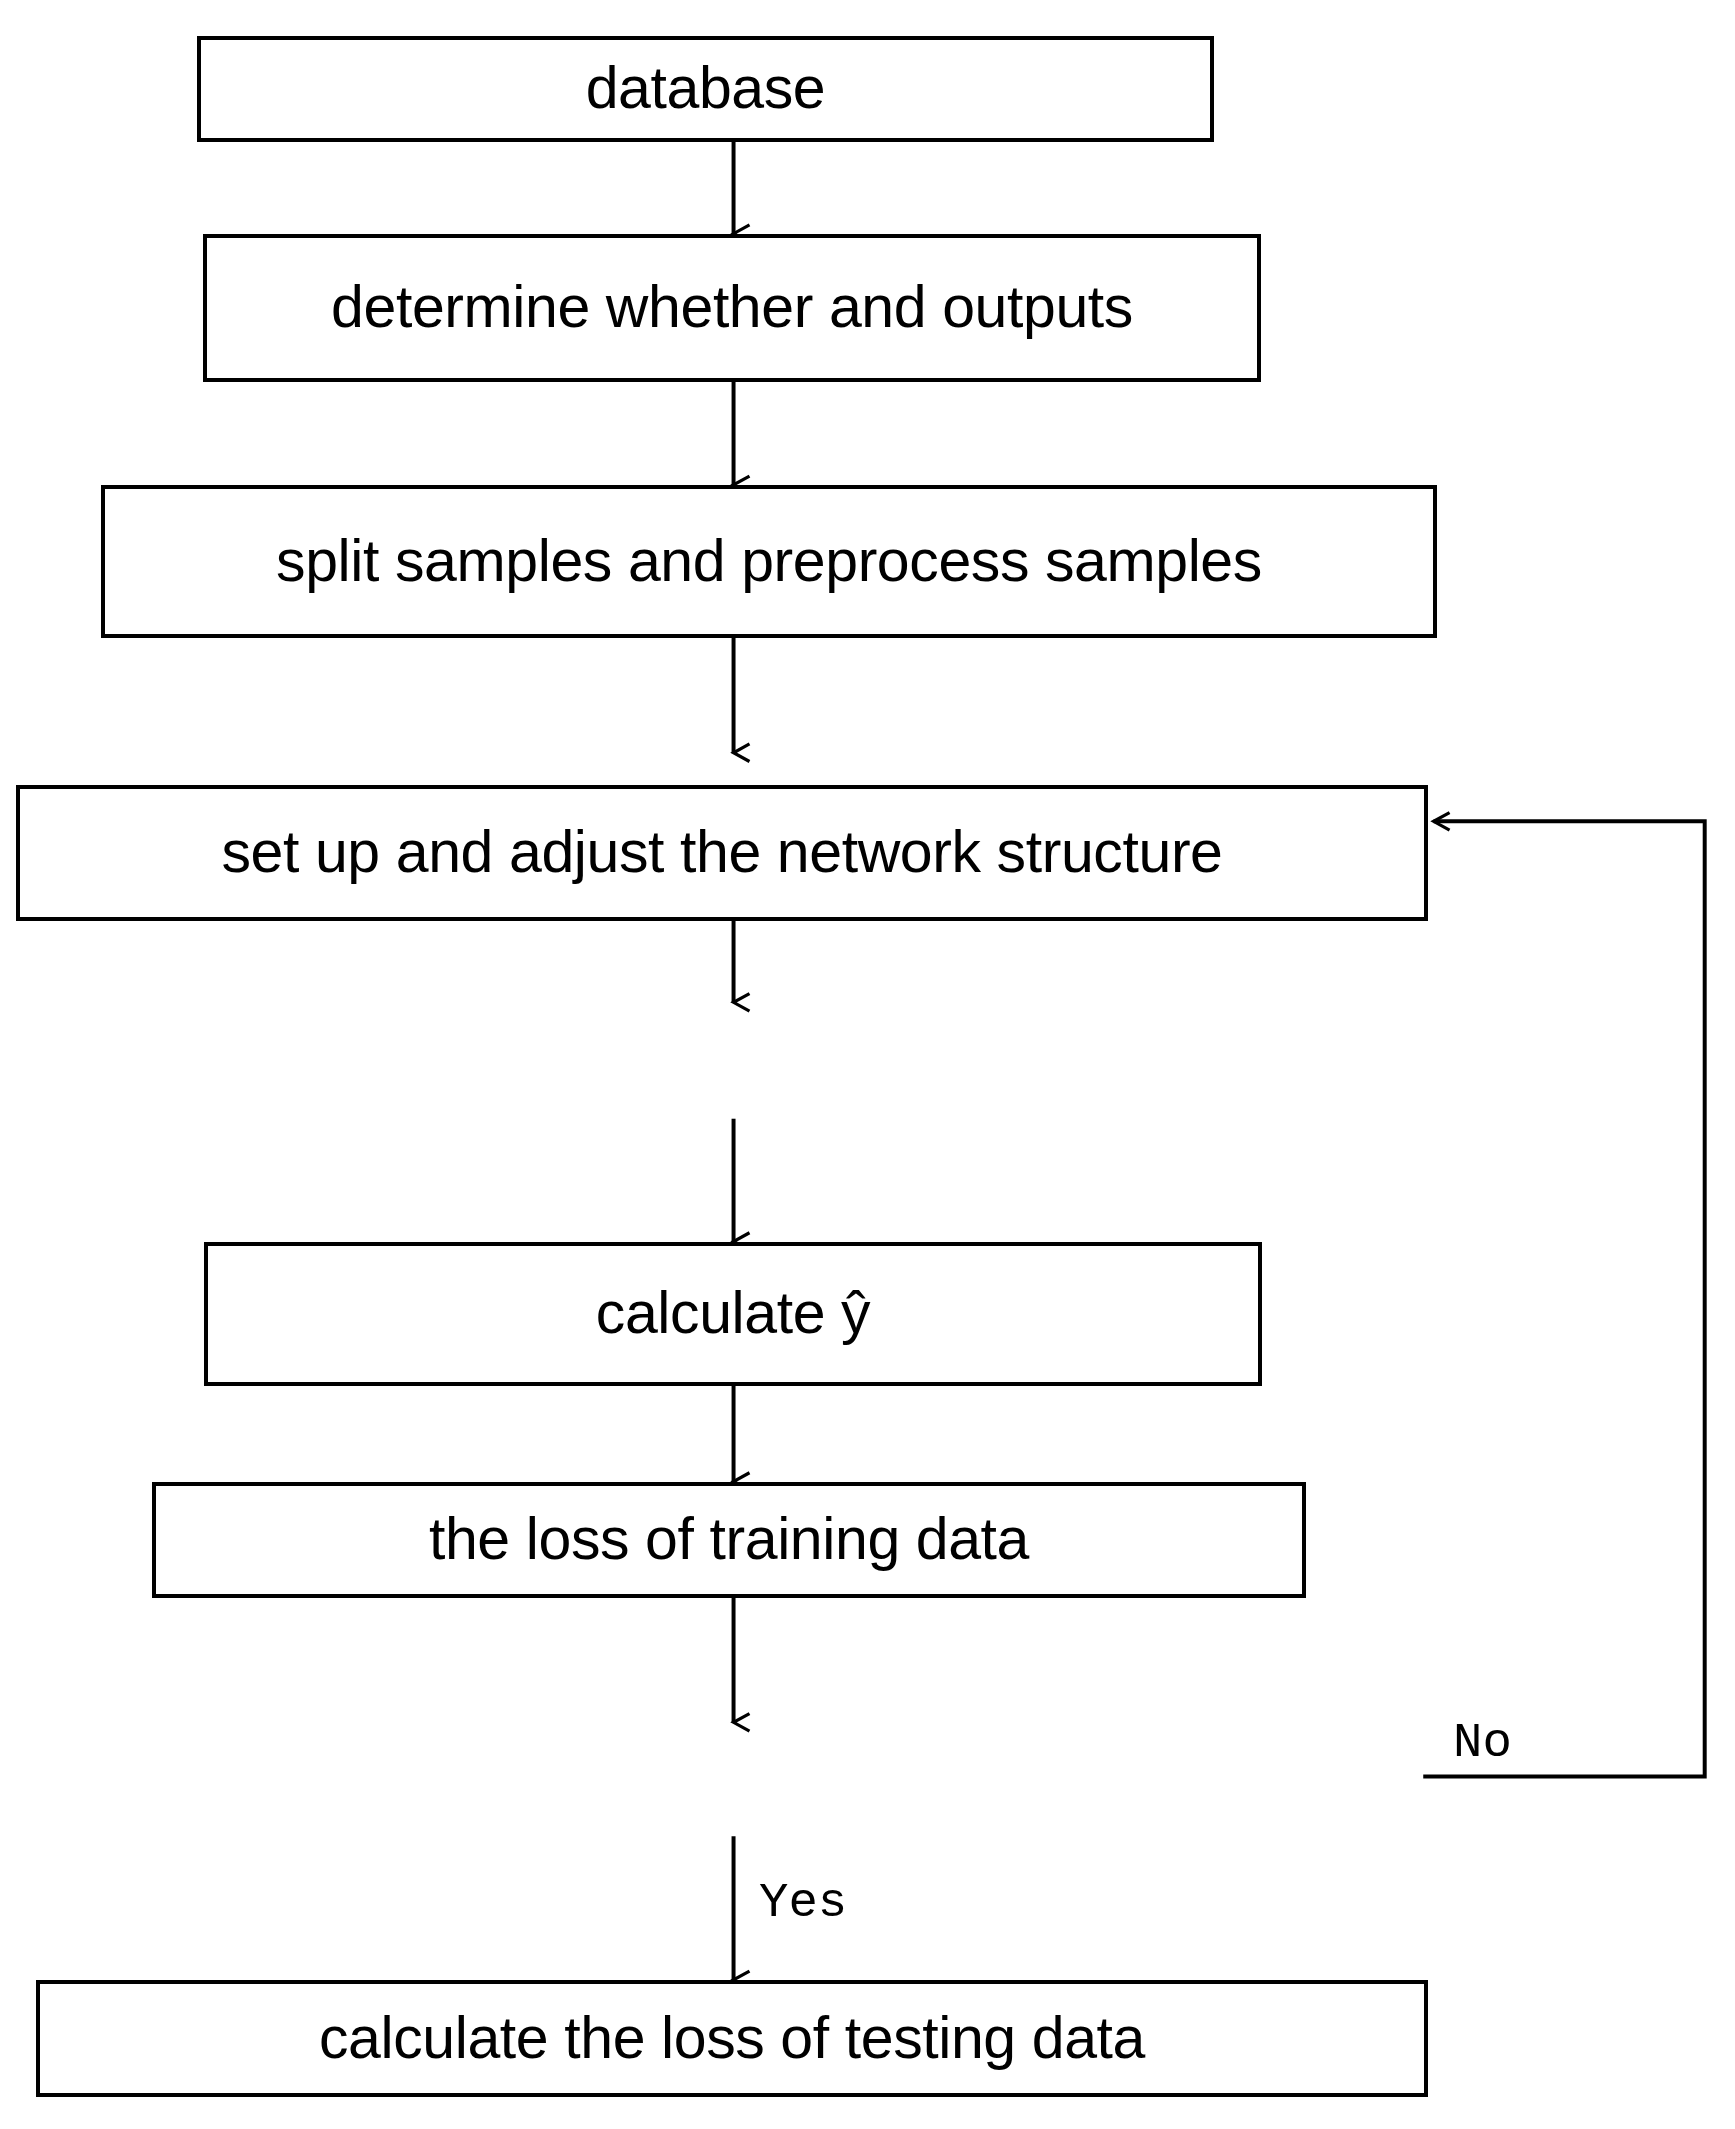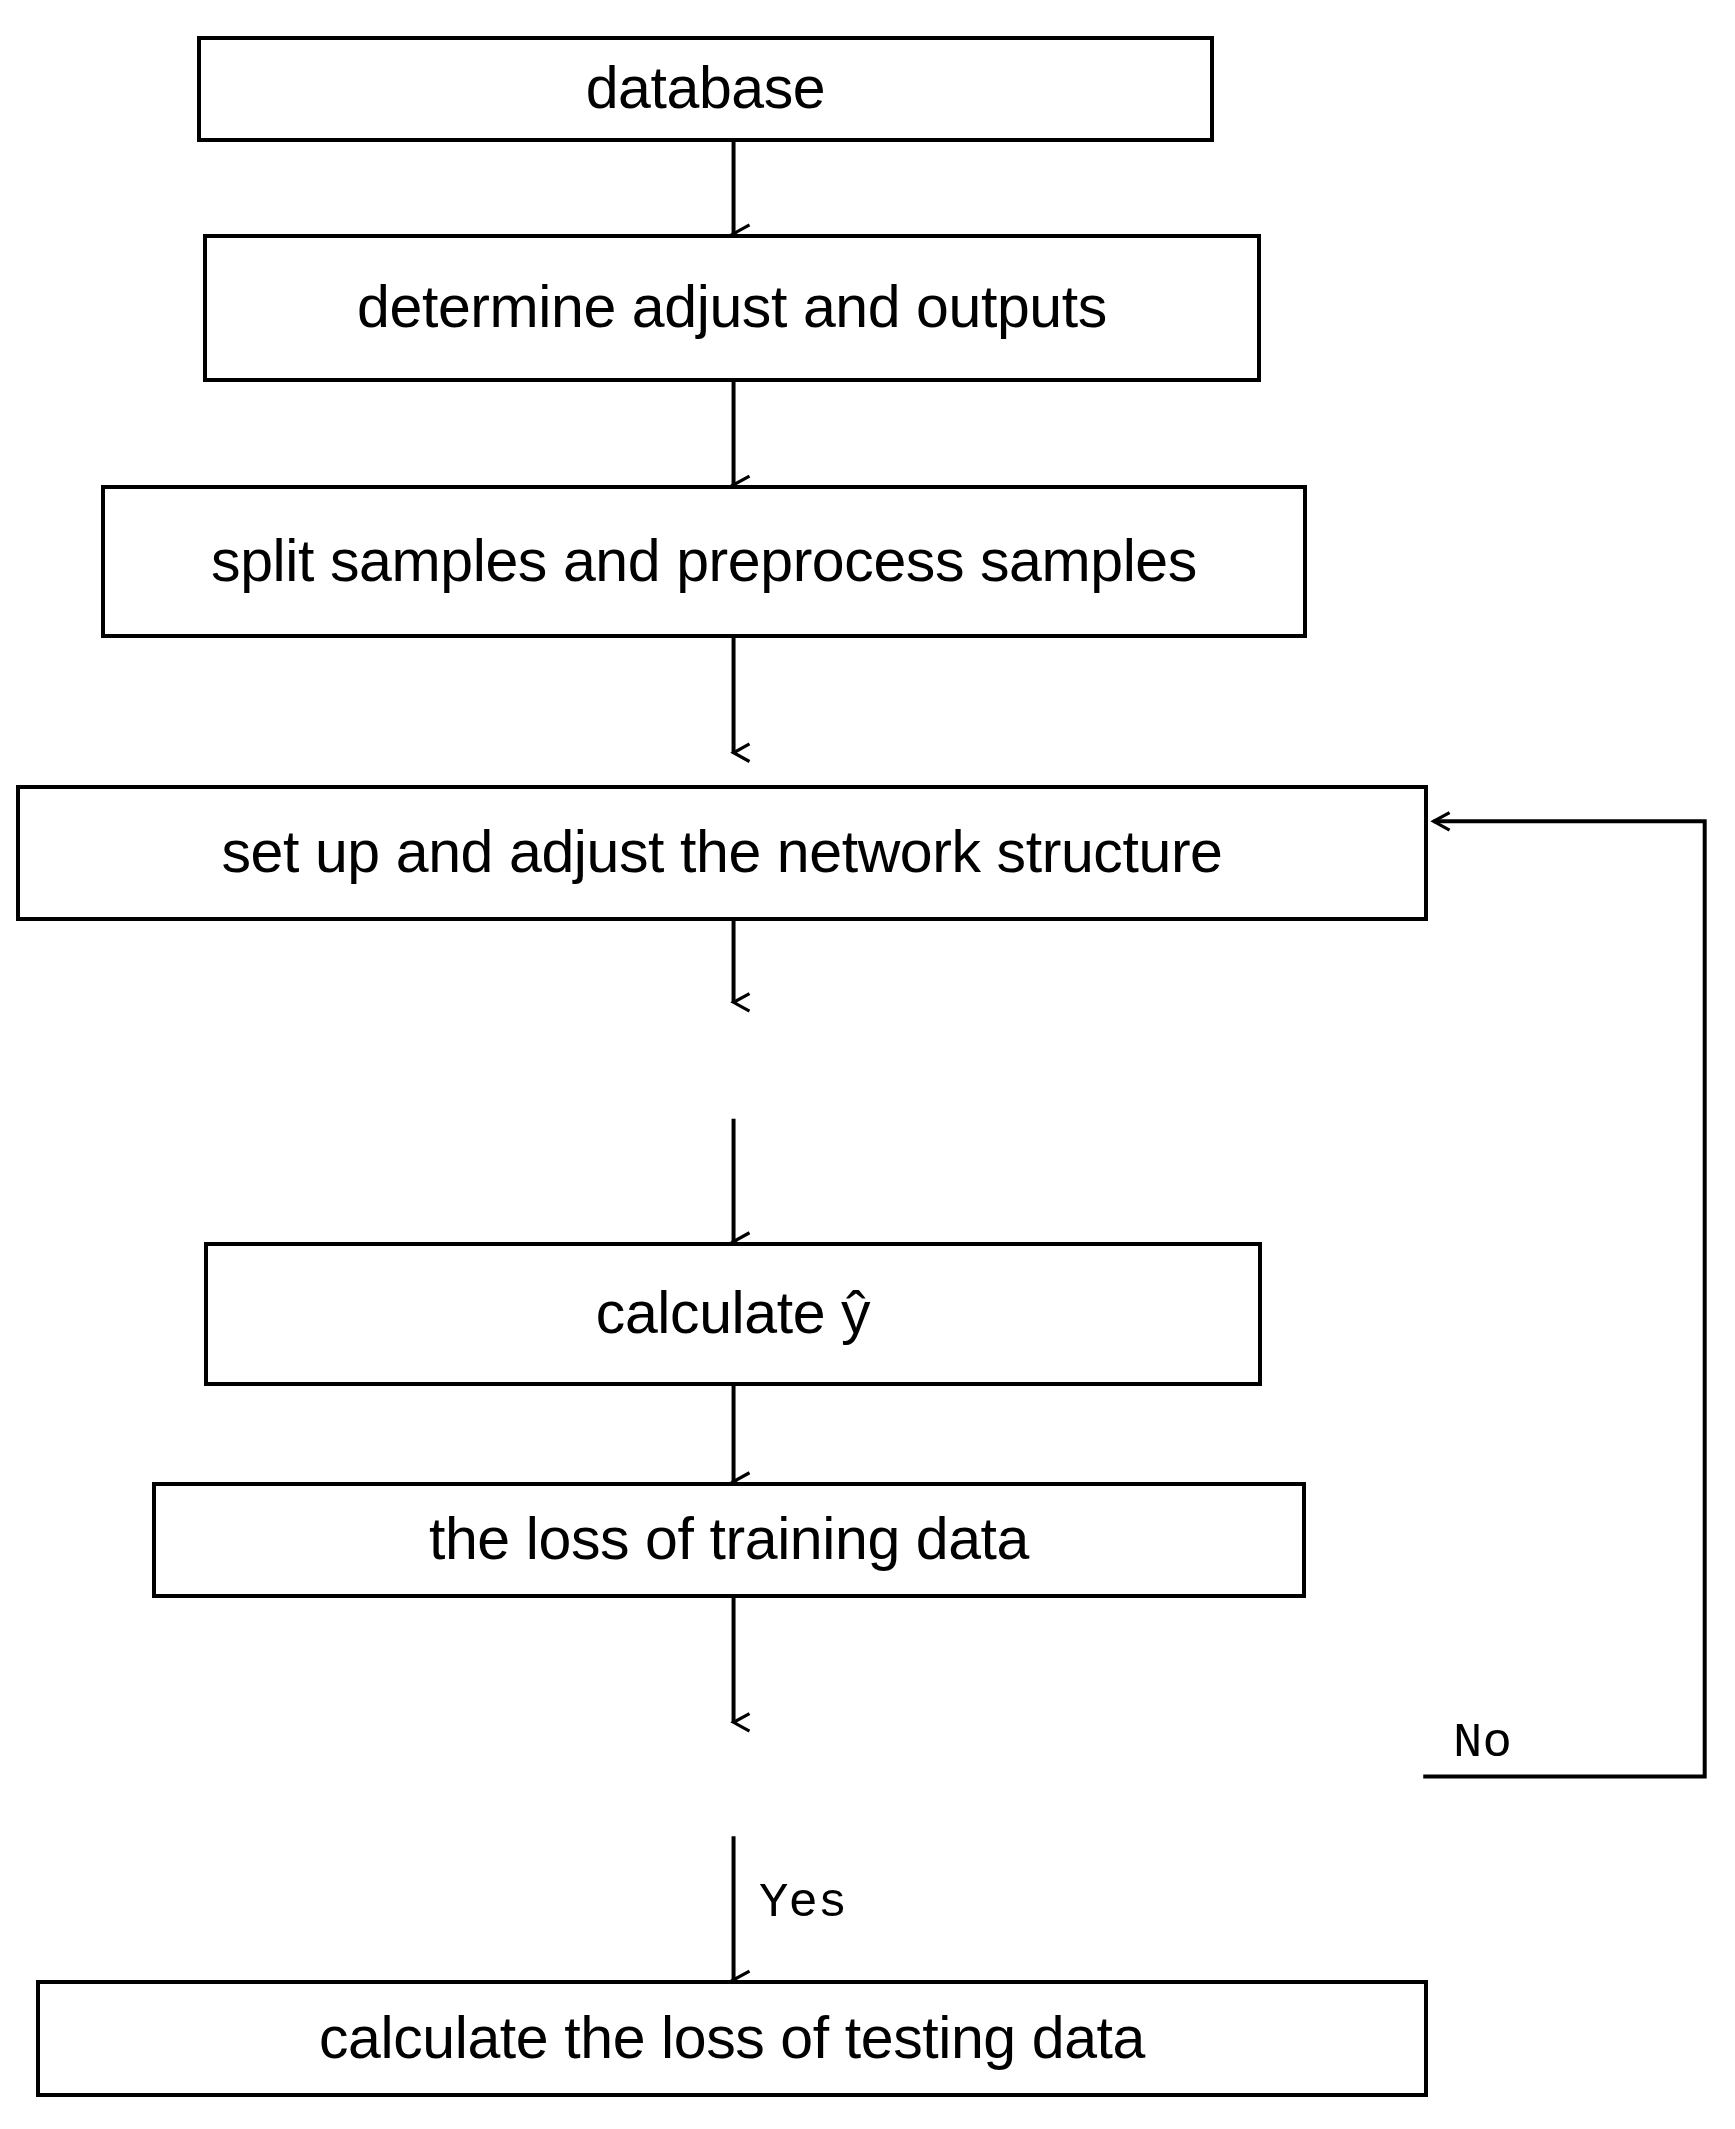--- a/index.html
+++ b/index.html
@@ -78,24 +78,24 @@
     <line x1="920" y1="2303" x2="920" y2="2483" stroke="#000000" stroke-width="5" marker-end="url(#arrowdown)"></line>
 
     <path d="M 1785 2228 L 2138 2228 L 2138 1030 L 1798 1030" fill="none" stroke="#000000" stroke-width="5" marker-end="url(#arrowleft)"></path>
   </svg>
 
   <div class="node" style="left:197px; top:36px; width:1017px; height:106px;">
     <span class="node-label">database</span>
   </div>
 
   <div class="node" style="left:203px; top:234px; width:1058px; height:148px;">
-    <span class="node-label">determine adjust and outputs</span>
+    <span class="node-label">determine whether and outputs</span>
   </div>
 
-  <div class="node" style="left:101px; top:485px; width:1206px; height:153px;">
+  <div class="node" style="left:101px; top:485px; width:1336px; height:153px;">
     <span class="node-label">split samples and preprocess samples</span>
   </div>
 
   <div class="node" style="left:16px; top:753px; width:1412px; height:136px;margin-top:32px;">
     <span class="node-label">set up and adjust the network structure</span>
   </div>
 
 
   <div class="node" style="left:204px; top:1242px; width:1058px; height:144px;">
     <span class="node-label">calculate ŷ</span>

